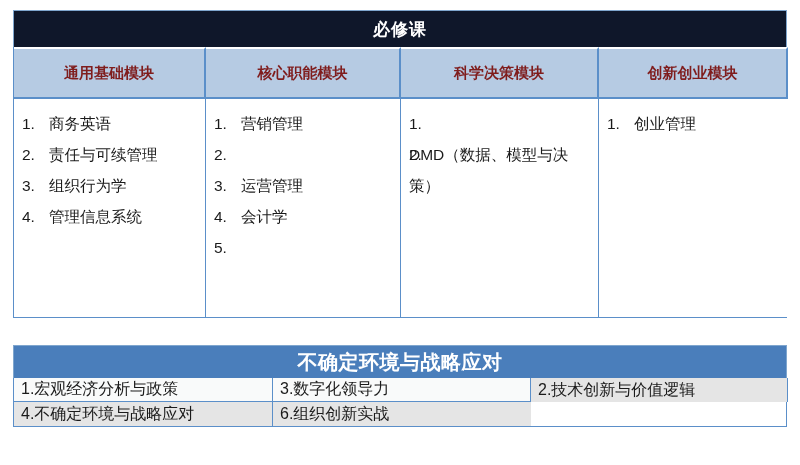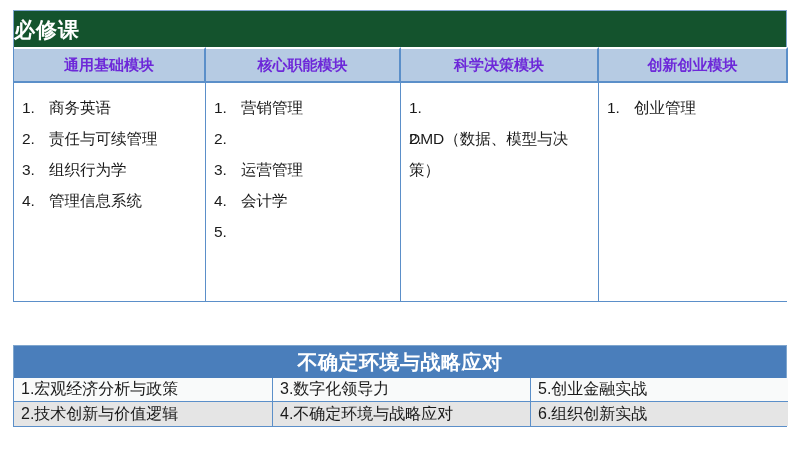--- a/index.html
+++ b/index.html
@@ -19,50 +19,51 @@
 
   
   .required-table {
     position: absolute;
     left: 13px;
     top: 10px;
     width: 774px;
   }
 
   .title-bar {
-    background: #14532d;
+    background: #0f172a;
     color: #ffffff;
     font-weight: bold;
-    font-size: 21px;
+    font-size: 17px;
+    text-align: center;
     letter-spacing: 1px;
     height: 37px;
     line-height: 37px;
     box-sizing: border-box;
     border-left: 1px solid #7FA6CE;
     border-right: 1px solid #7FA6CE;
     border-top: 1px solid #7FA6CE;
   }
 
   .req-grid {
     display: grid;
     grid-template-columns: 192px 195px 198px 189px;
     border-left: 1px solid #5B8FC9;
     border-right: 1px solid #5B8FC9;
     border-bottom: 1px solid #5B8FC9;
   }
 
   .req-head-cell {
     background: #B6CBE3;
-    height: 36px;
+    height: 52px;
     display: flex;
     align-items: center;
     justify-content: center;
     font-weight: bold;
     font-size: 15px;
-    color: #6d28d9;
+    color: #7f1d1d;
     border-right: 2px solid #5B8FC9;
     border-bottom: 2px solid #5B8FC9;
     border-top: 2px solid #ffffff;
     box-sizing: border-box;
   }
   .req-head-cell:last-child { border-right: none; }
 
   .req-body-cell {
     background: #ffffff;
     min-height: 218px;
@@ -225,19 +226,18 @@
   </div>
 </div>
 
 <div class="elective-table">
 
   <div class="title-bar2">不确定环境与战略应对</div>
 
   <div class="ele-grid">
     <div class="ele-cell row0">1.宏观经济分析与政策</div>
     <div class="ele-cell row0">3.数字化领导力</div>
-    <div class="ele-cell row0 lastcol">5.创业金融实战</div>
 
     <div class="ele-cell row1">2.技术创新与价值逻辑</div>
     <div class="ele-cell row1">4.不确定环境与战略应对</div>
     <div class="ele-cell row1 lastcol">6.组织创新实战</div>
   </div>
 </div>
 
 </body></html>

